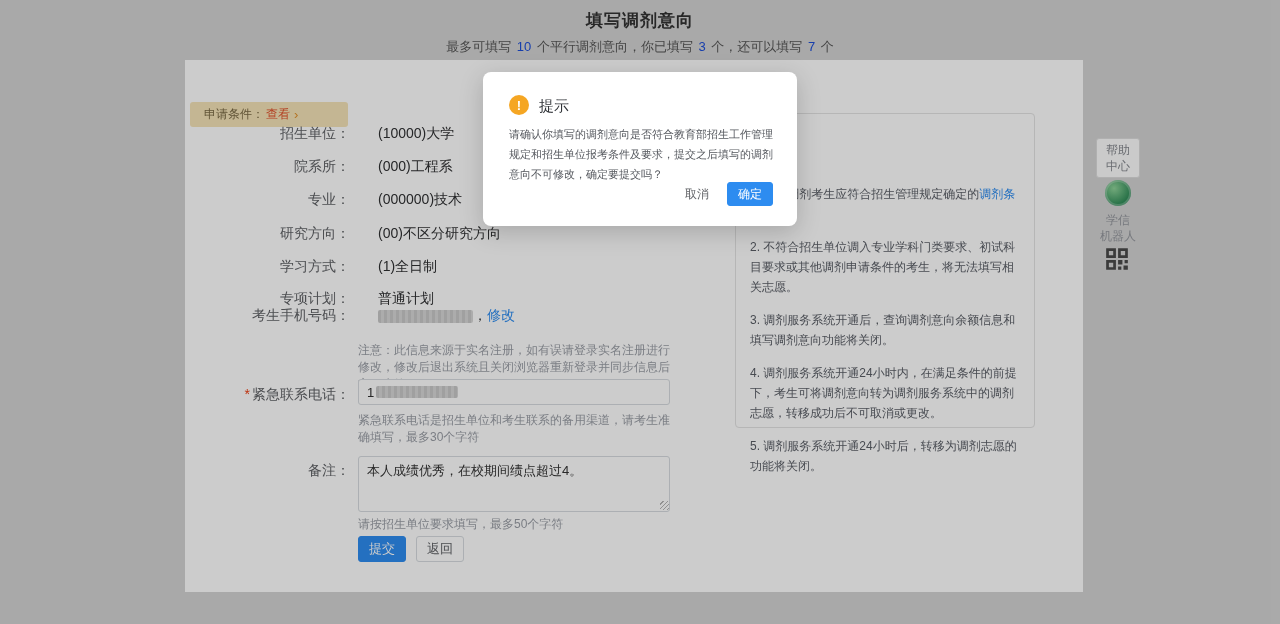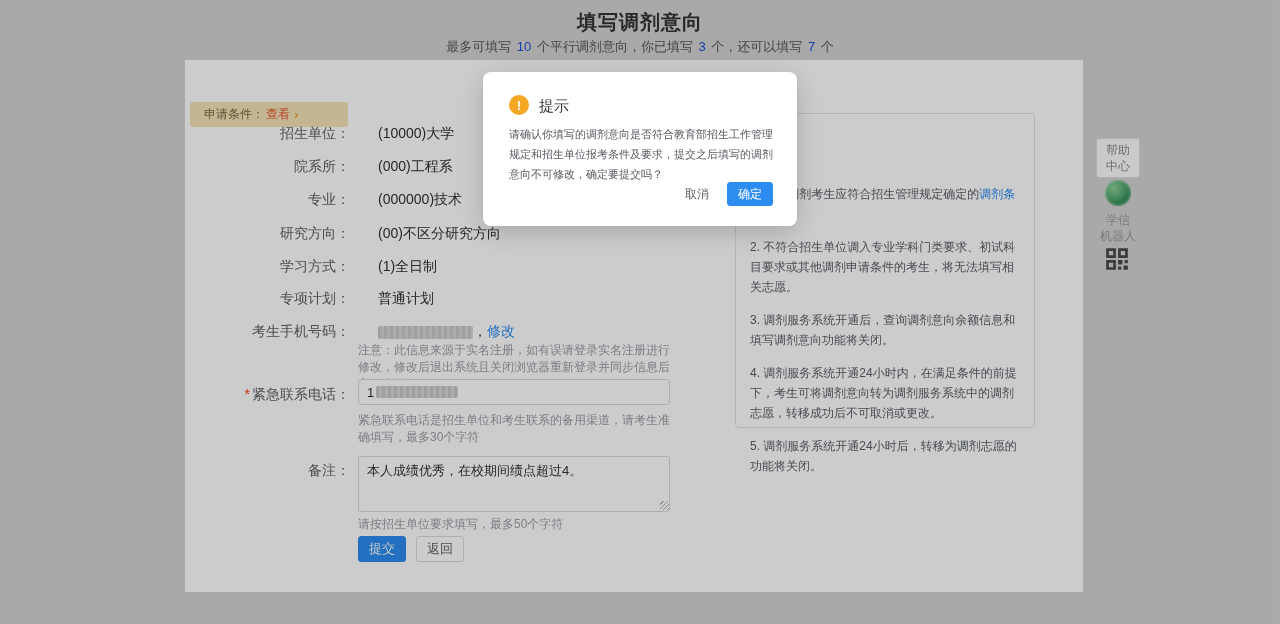--- a/index.html
+++ b/index.html
@@ -1,19 +1,19 @@
 <!DOCTYPE html>
 <html><head>
 <meta charset="utf-8">
 <style>
   html,body{margin:0;padding:0;background:#d2d2d2;}
   *{box-sizing:border-box;font-family:"Liberation Sans","DejaVu Sans",sans-serif;}
   .stage{position:relative;width:1280px;height:624px;overflow:hidden;background:#d4d4d4;}
   .card{position:absolute;left:185px;top:60px;width:898px;height:532px;background:#ffffff;}
-  .page-title{position:absolute;left:0;top:9px;width:1280px;text-align:center;font-size:20px;font-weight:bold;color:#333;letter-spacing:1px;}
+  .page-title{position:absolute;left:0;top:9px;width:1280px;text-align:center;font-size:17px;font-weight:bold;color:#333;letter-spacing:1px;}
   .page-subtitle{position:absolute;left:0;top:38px;width:1280px;text-align:center;font-size:13px;color:#555;}
   .page-subtitle .num{color:#1d4ed8;padding:0 2px;}
   .apply-bar{position:absolute;left:190px;top:75px;width:158px;height:25px;background:#f6e4b8;border-radius:3px;font-size:12px;color:#7a6a45;display:flex;align-items:center;padding-left:14px;margin-top:27px;}
   .apply-bar .view{color:#e0512c;cursor:pointer;margin-left:2px;}
   .apply-bar .arrow{color:#e0902c;margin-left:4px;font-size:13px;}
   .frow{position:absolute;left:200px;display:flex;width:480px;font-size:14px;line-height:18px;}
   .flabel{width:150px;text-align:right;color:#606266;flex-shrink:0;}
   .fvalue{margin-left:28px;color:#303133;}
   .req{color:#ed4014;margin-right:2px;}
   .blur-blob{display:inline-block;width:95px;height:13px;vertical-align:middle;border-radius:2px;
@@ -86,21 +86,21 @@
   </div>
   <div class="frow" style="top:257px">
     <span class="flabel">学习方式：</span>
     <span class="fvalue">(1)全日制</span>
   </div>
   <div class="frow" style="top:289px">
     <span class="flabel">专项计划：</span>
     <span class="fvalue">普通计划</span>
   </div>
 
-  <div class="frow" style="top:322px">
+  <div class="frow" style="top:306px">
     <span class="flabel">考生手机号码：</span>
     <span class="fvalue">
       <span class="blur-blob"></span><span>，</span><span class="link">修改</span>
     </span>
   </div>
   <div class="note">注意：此信息来源于实名注册，如有误请登录实名注册进行修改，修改后退出系统且关闭浏览器重新登录并同步信息后方可生效</div>
 
   <div class="frow" style="top:385px">
     <span class="flabel"><span class="req">*</span><span>紧急联系电话：</span></span>
   </div>

